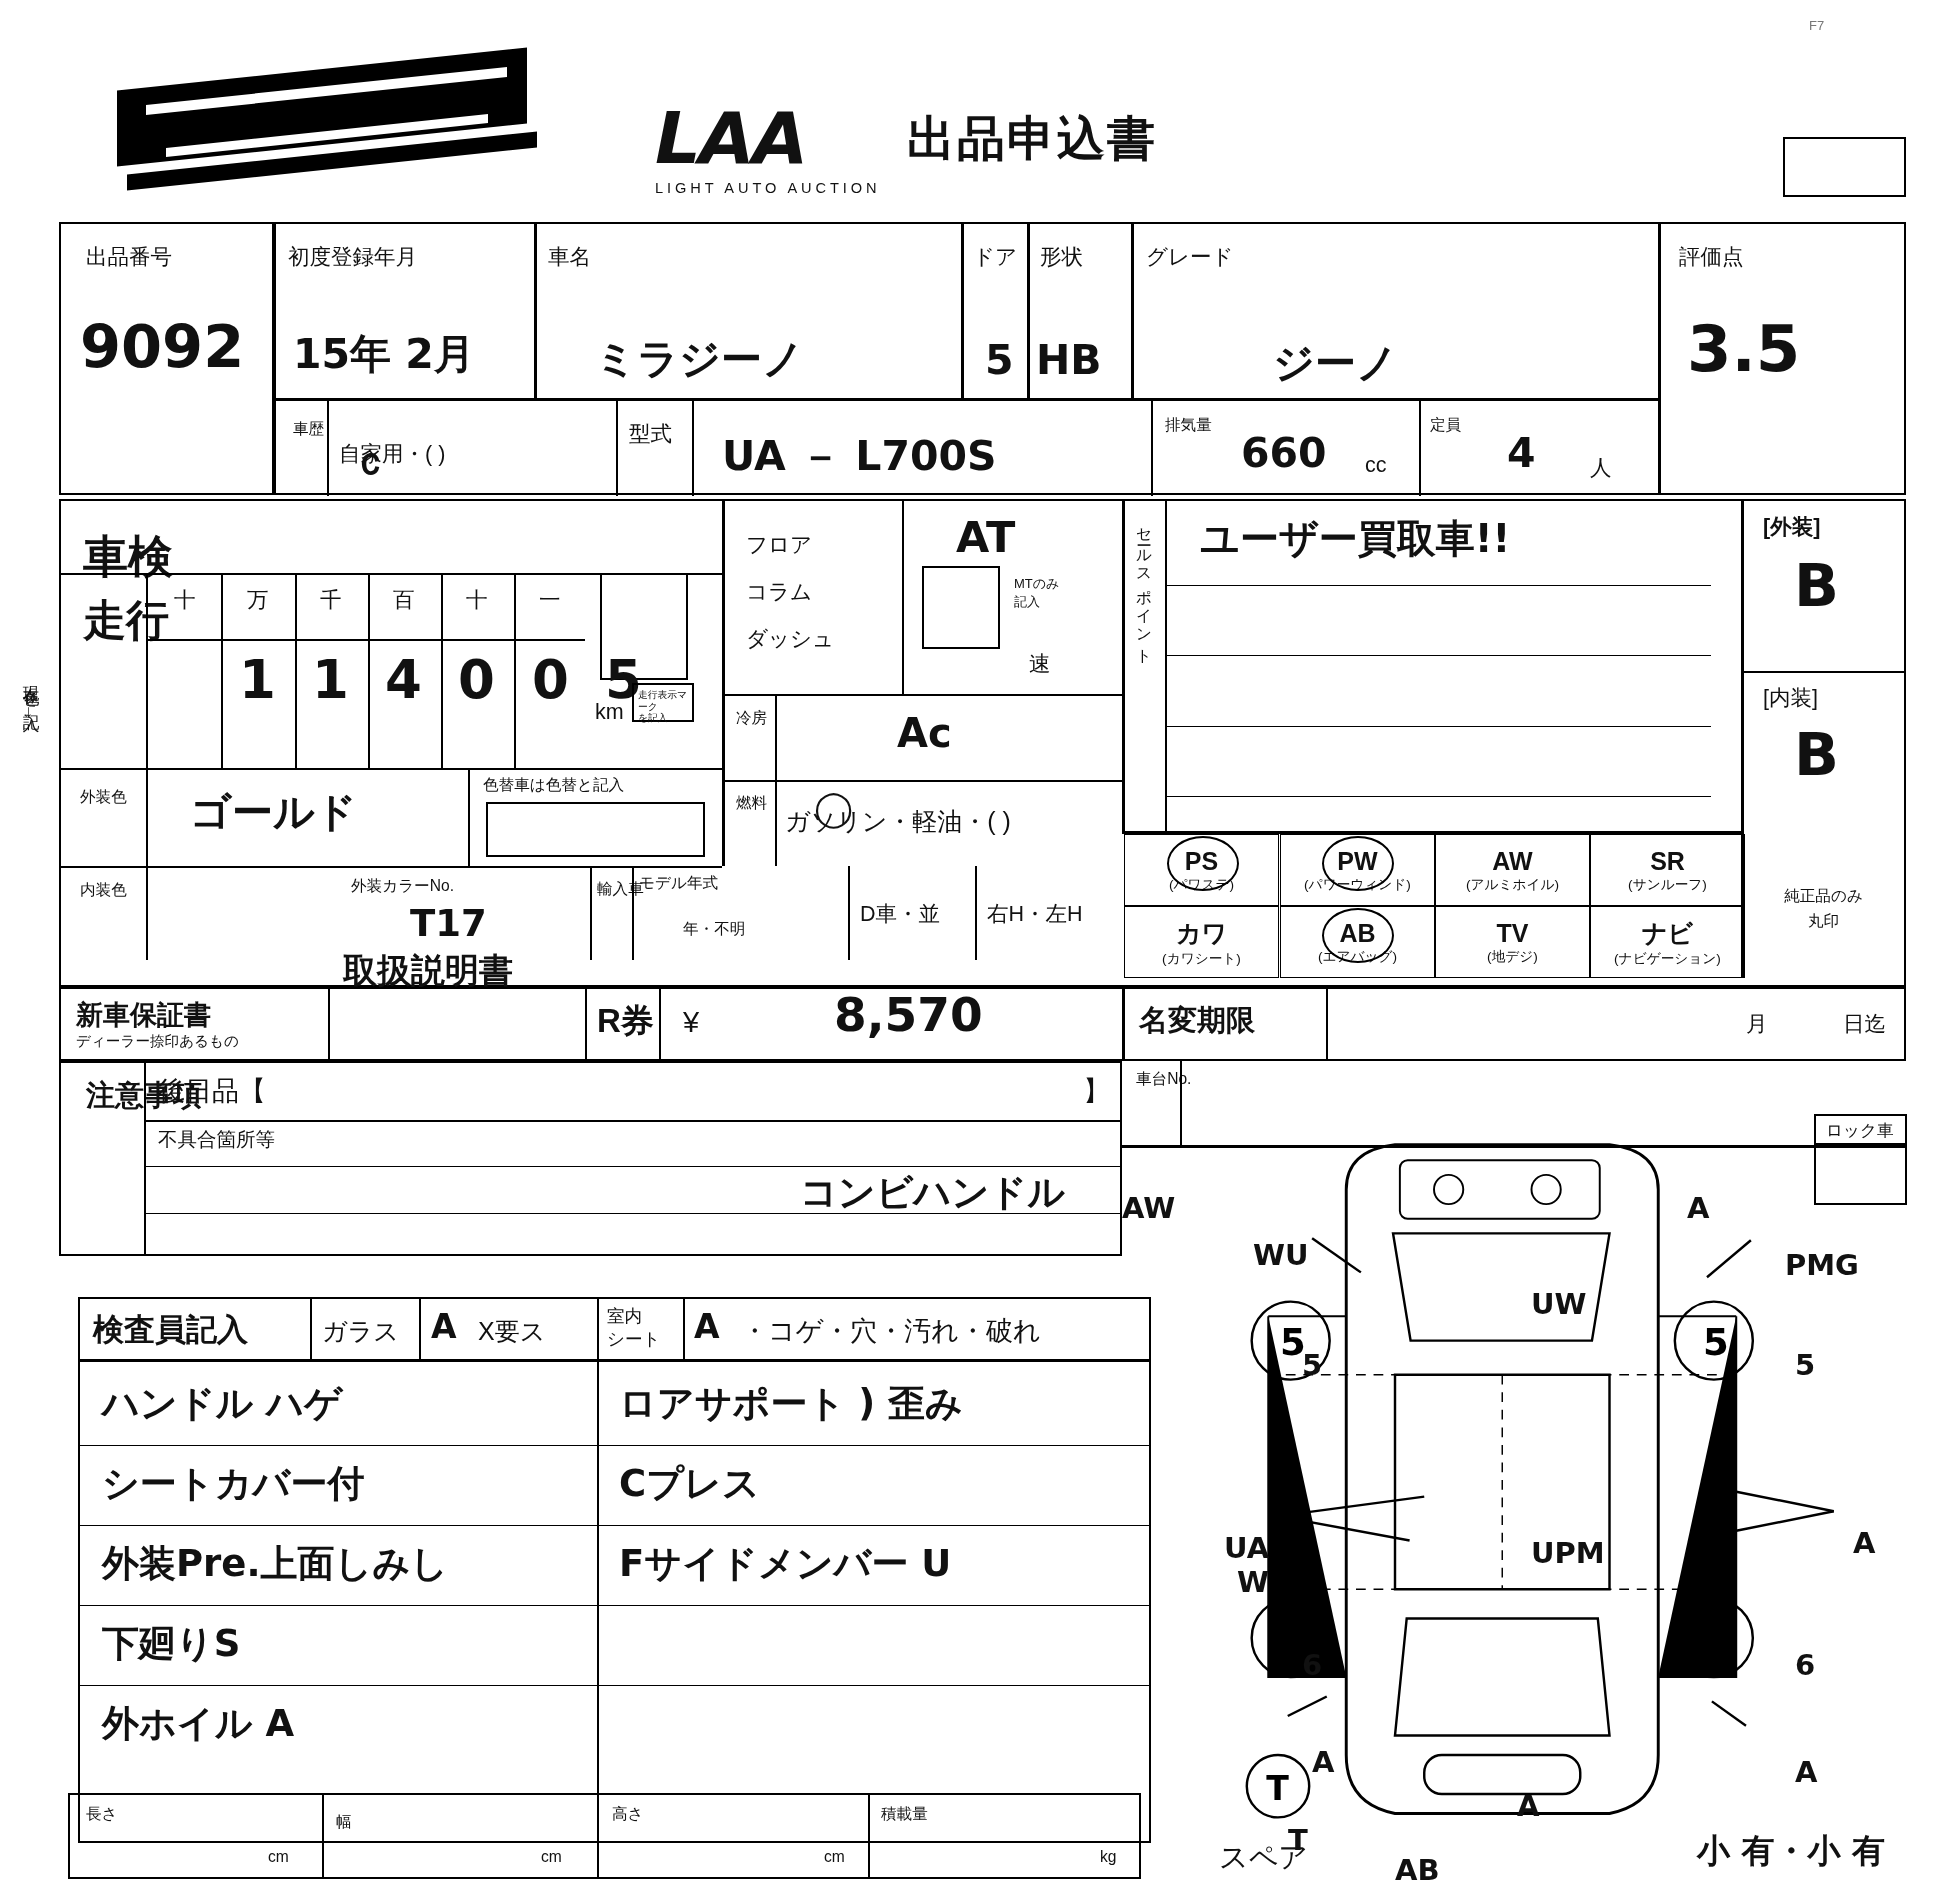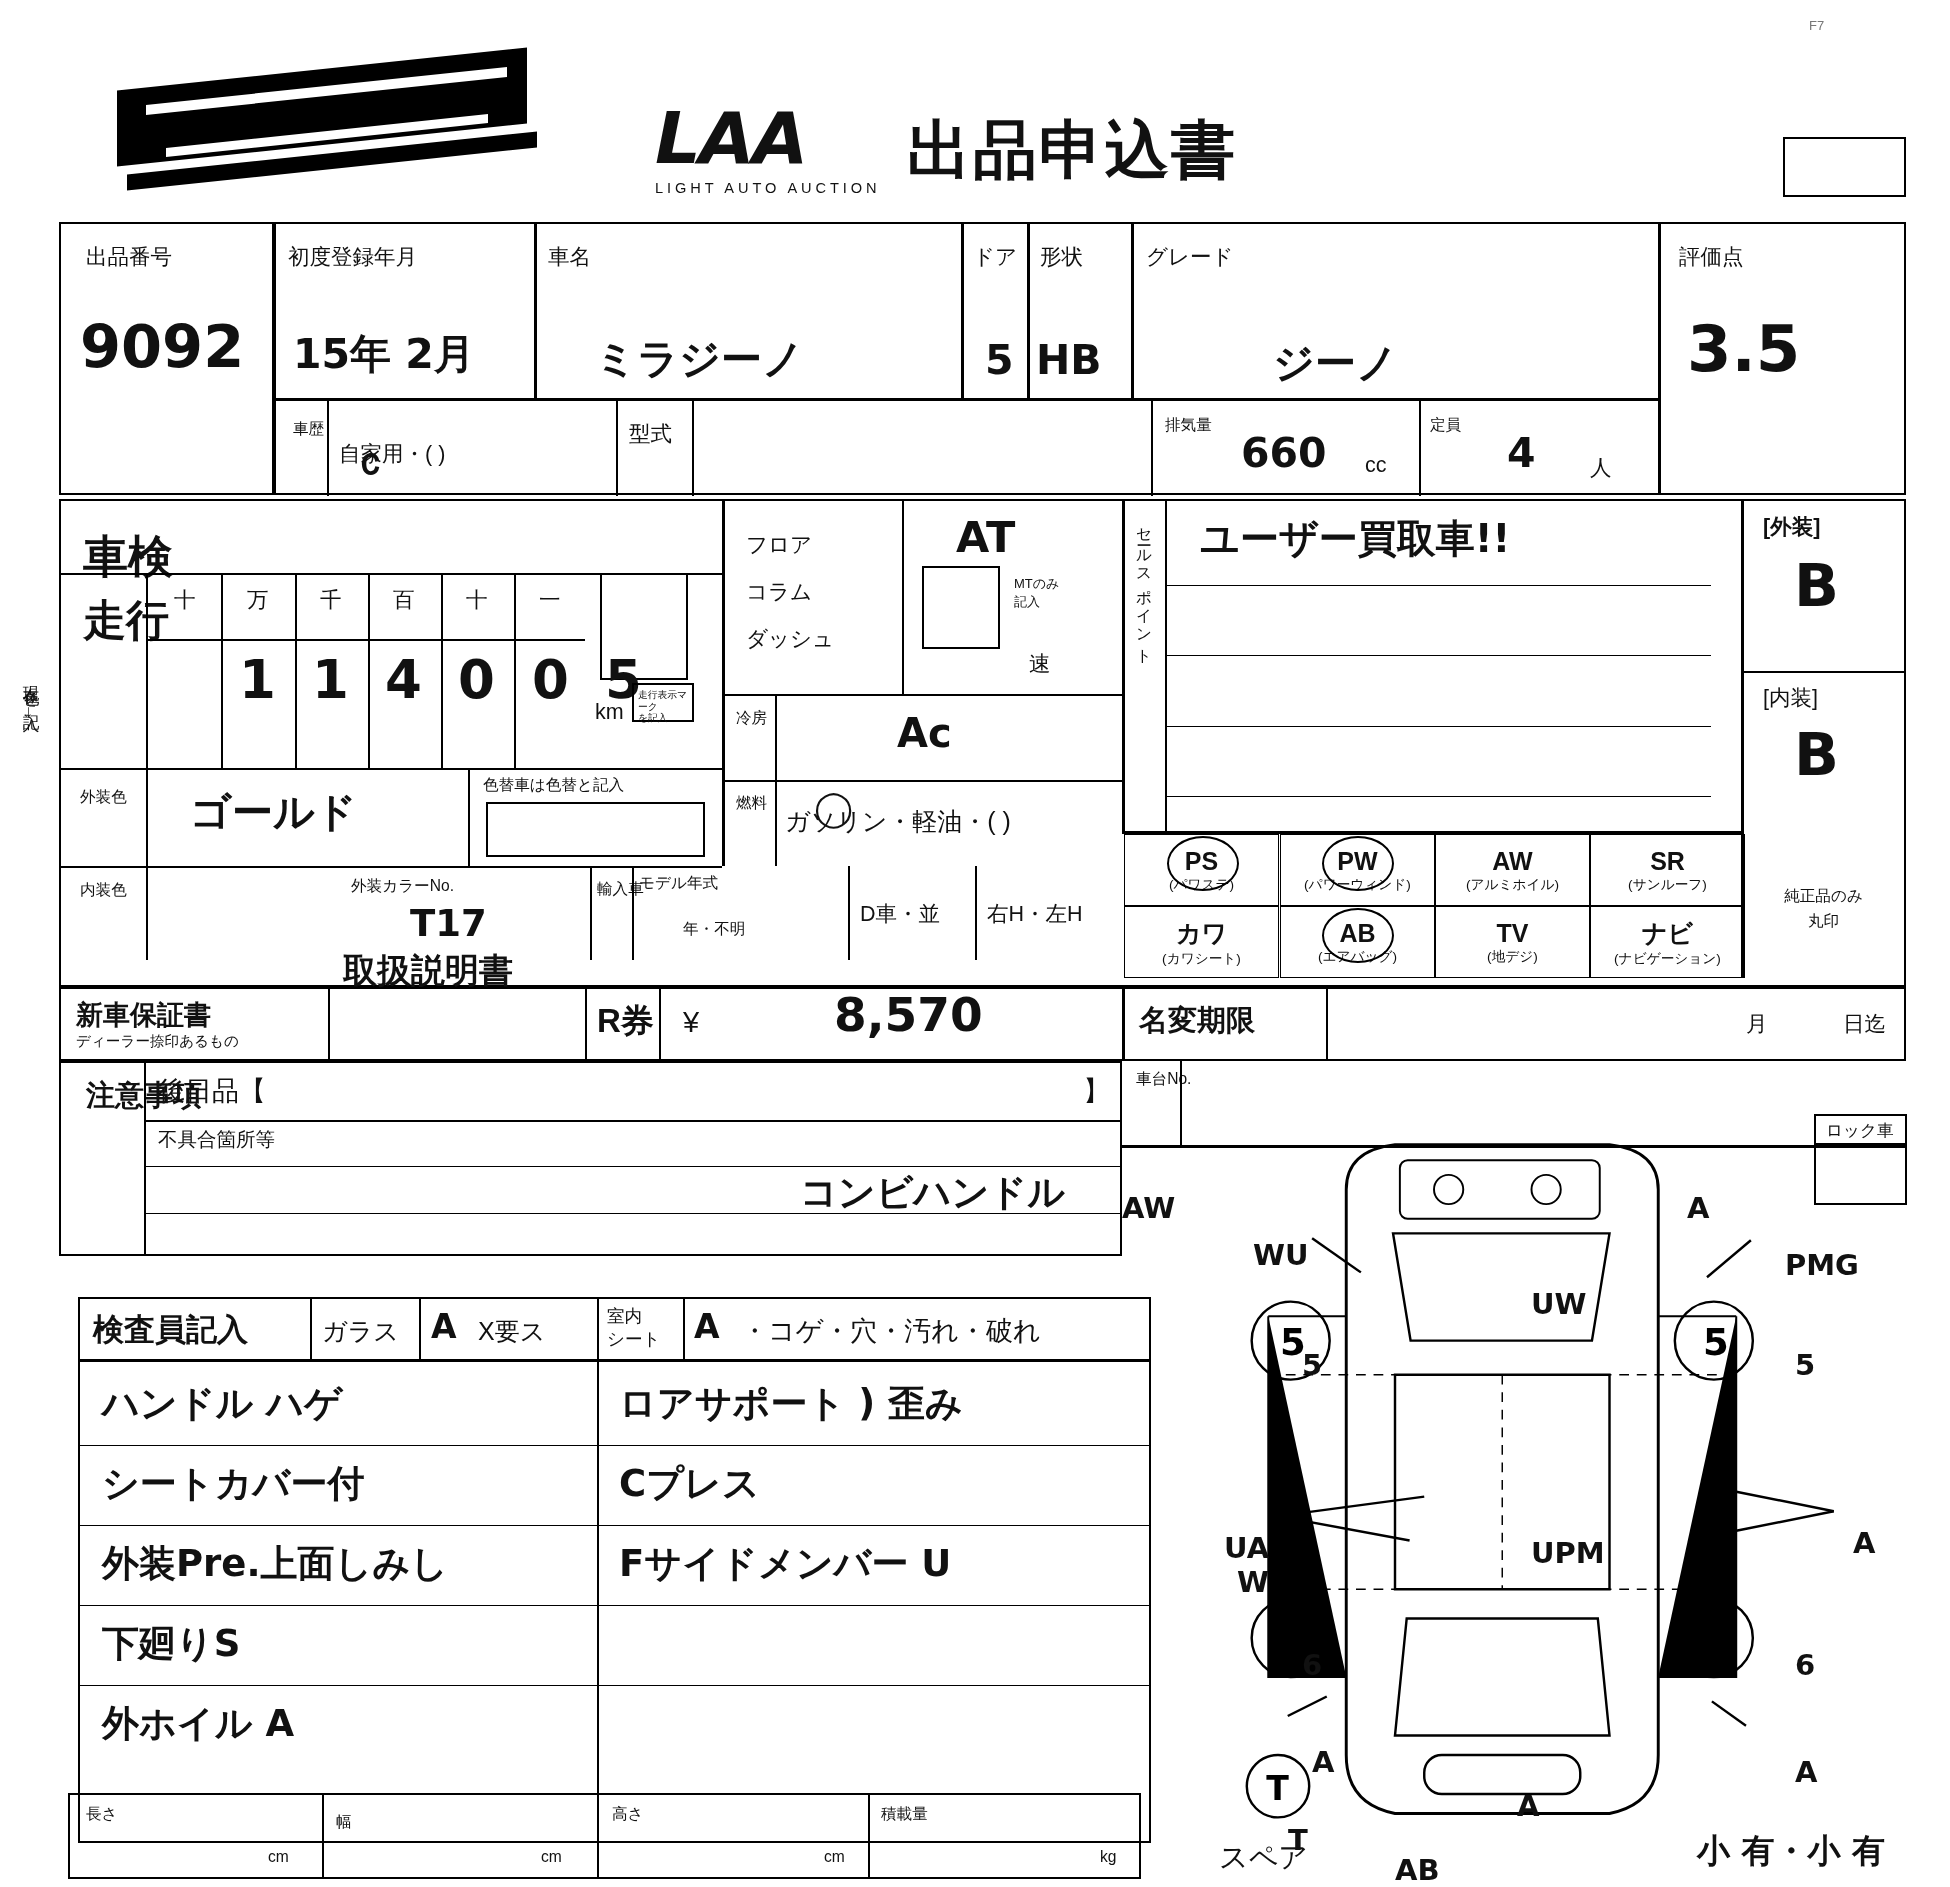--- a/index.html
+++ b/index.html
@@ -11,21 +11,21 @@
   .vline{position:absolute;background:#000;}
   .hline{position:absolute;background:#000;}
   .tiny{font-size:13px;}
   .small{font-size:15.6px;}
   .med{font-size:21.5px;}
   .big{font-size:29px;}
 
   
   #logo-laa{position:absolute;left:655px;top:96px;font-size:72px;font-weight:bold;font-style:italic;font-family:"DejaVu Sans",sans-serif;letter-spacing:-2px;}
   #logo-sub{position:absolute;left:655px;top:180px;font-size:14.6px;letter-spacing:3.9px;font-family:"Liberation Sans",sans-serif;}
-  #logo-title{position:absolute;left:907px;top:107px;font-size:64px;font-weight:bold;font-family:"DejaVu Sans",sans-serif;letter-spacing:2px;}
+  #logo-title{position:absolute;left:907px;top:107px;font-size:48px;font-weight:bold;font-family:"DejaVu Sans",sans-serif;letter-spacing:2px;}
   #barcode{position:absolute;left:117px;top:59px;width:419px;height:107px;}
 </style>
 </head>
 <body>
 
 <div class="sheet">
 
   <div id="barcode">
     <div style="position:absolute;left:0;top:9.8px;width:410px;height:76px;background:#000;transform:skewY(-6deg);"></div>
     <div style="position:absolute;left:9.8px;top:94px;width:410px;height:15.6px;background:#000;transform:skewY(-6deg);"></div>
@@ -72,20 +72,21 @@
   <div class="hline" style="left:273px;top:398px;width:1387px;height:2.9px;"></div>
 
   <div class="lbl small" style="left:293px;top:419px;line-height:19.5px;width:29px;">車歴</div>
   <div class="vline" style="left:327px;top:398px;width:2px;height:98px;"></div>
   <div class="lbl med" style="left:339px;top:439px;">自家用・(        )</div>
   <div class="lbl hw" style="left:351px;top:434px;font-size:39px;">ｃ</div>
 
   <div class="vline" style="left:616px;top:398px;width:2px;height:98px;"></div>
   <div class="lbl med" style="left:629px;top:419px;">型式</div>
   <div class="vline" style="left:692px;top:398px;width:2px;height:98px;"></div>
+  <div class="lbl hw" style="left:722px;top:429px;font-size:41px;">UA － L700S</div>
 
   <div class="vline" style="left:1151px;top:398px;width:2px;height:98px;"></div>
   <div class="lbl small" style="left:1165px;top:414px;width:33px;line-height:21.5px;">排気量</div>
   <div class="lbl hw" style="left:1241px;top:429px;font-size:41px;">660</div>
   <div class="lbl med" style="left:1365px;top:453px;">cc</div>
 
   <div class="vline" style="left:1419px;top:398px;width:2px;height:98px;"></div>
   <div class="lbl small" style="left:1430px;top:414px;width:33px;line-height:21.5px;">定員</div>
   <div class="lbl hw" style="left:1507px;top:429px;font-size:41px;">4</div>
   <div class="lbl med" style="left:1590px;top:453px;">人</div>

